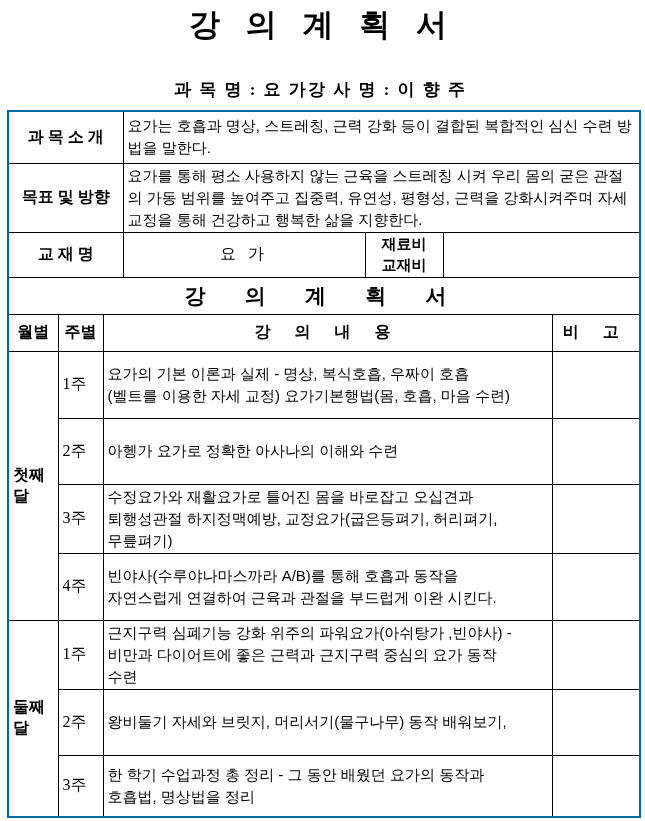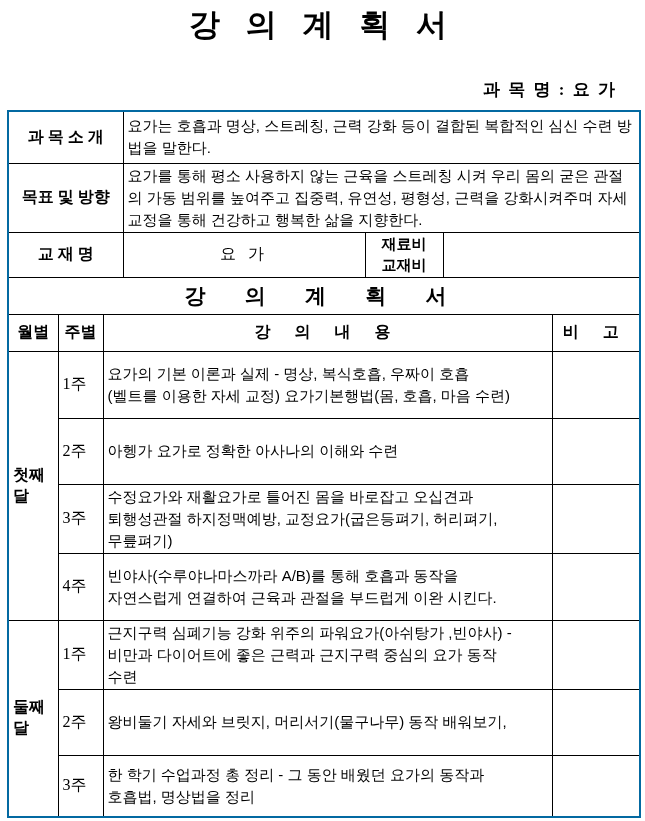--- a/index.html
+++ b/index.html
@@ -19,21 +19,21 @@
   .doc-title {
     margin: 4px 0 0 0;
     text-align: center;
     font-size: 31px;
     font-weight: bold;
     letter-spacing: 9px;
     font-family: "Liberation Serif", serif;
   }
   .info-row {
     display: flex;
-    justify-content: flex-end;
+    justify-content: center;
     margin: 32px 28px 0 24px;
     font-size: 17px;
     font-weight: bold;
     letter-spacing: 2px;
   }
   table.plan {
     border-collapse: collapse;
     table-layout: fixed;
     width: 632px;
     margin: 9px 0 0 7px;
@@ -99,20 +99,21 @@
 </style>
 </head>
 <body>
 
 <div class="page">
 
   <h1 class="doc-title">강 의 계 획 서</h1>
 
   <div class="info-row">
     <span>과 목 명 : 요 가</span>
+    <span>강 사 명 : 이 향 주</span>
   </div>
 
   <table class="plan">
     <colgroup>
       <col style="width:50px">
         <col style="width:45px">
         <col style="width:20px">
       <col style="width:242px">
         <col style="width:78px">
         <col style="width:109px">

